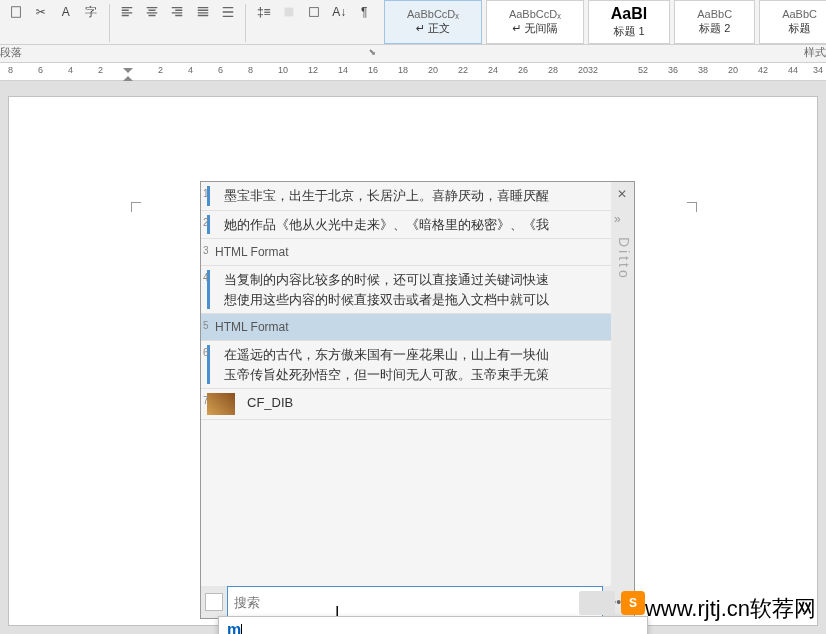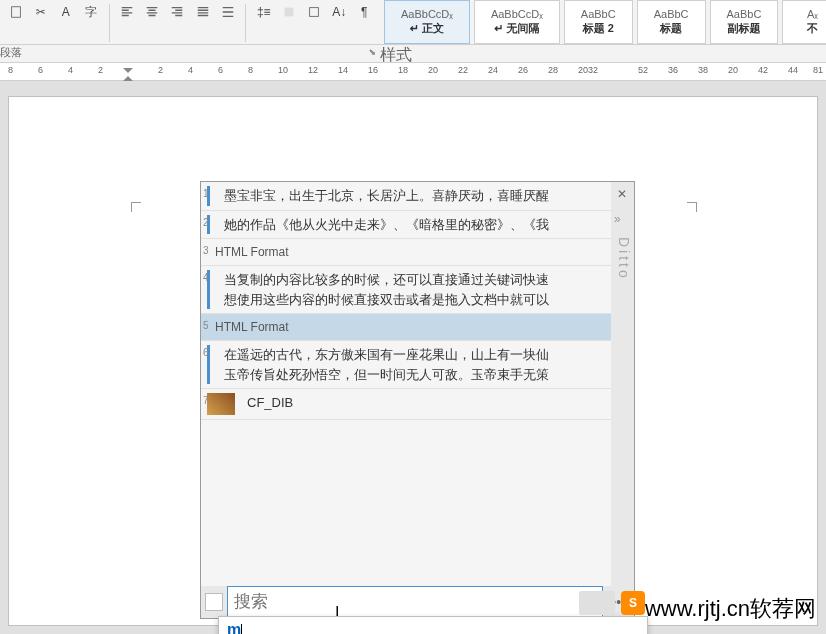--- a/index.html
+++ b/index.html
@@ -6,30 +6,30 @@
     body { font-family: "Microsoft YaHei", sans-serif; font-size: 12px; background: #f5f5f5; width: 826px; height: 634px; overflow: hidden; position: relative; }
     
     
     .ribbon-top { height: 45px; background: #f3f3f3; display: flex; border-bottom: 1px solid #d0d0d0; }
     .ribbon-left { width: 380px; display: flex; align-items: flex-start; padding: 2px 4px; gap: 2px; }
     .ribbon-btn { width: 24px; height: 20px; display: flex; align-items: center; justify-content: center; color: #444; }
     .ribbon-btn svg { width: 14px; height: 14px; }
     .ribbon-sep { width: 1px; height: 38px; background: #d0d0d0; margin: 2px 4px; }
     
     .styles-section { flex: 1; display: flex; gap: 4px; padding: 0 4px; }
-    .style-box { border: 1px solid #d0d0d0; padding: 2px 16px; text-align: center; min-width: 60px; background: #fff; display: flex; flex-direction: column; justify-content: center; }
+    .style-box { border: 1px solid #d0d0d0; padding: 2px 22px; text-align: center; min-width: 60px; background: #fff; display: flex; flex-direction: column; justify-content: center; }
     .style-box.selected { border: 1px solid #a0c4e8; background: #e8f0f8; }
     .style-preview { font-size: 11px; color: #666; }
     .style-preview.large { font-size: 16px; font-weight: bold; color: #000; }
-    .style-name { font-size: 11px; color: #333; margin-top: 1px; font-weight: bold; }
+    .style-name { font-size: 11px; color: #333; margin-top: 1px; }
     
     
     .ribbon-labels { height: 18px; background: #f3f3f3; display: flex; border-bottom: 1px solid #d0d0d0; }
     .label-paragraph { width: 380px; text-align: left; font-size: 11px; color: #666; position: relative; }
-    .label-style { flex: 1; text-align: left; font-size: 16px; color: #666; }
+    .label-style { flex: 1; text-align: right; font-size: 11px; color: #666; }
     .expand-icon { position: absolute; right: 4px; top: 2px; font-size: 9px; color: #888; }
     
     
     .ruler { height: 18px; background: #fff; border-bottom: 1px solid #d0d0d0; position: relative; font-size: 9px; color: #666; }
     .ruler-mark { position: absolute; top: 2px; }
     .ruler-indent { position: absolute; top: 8px; left: 128px; }
     .ruler-indent::before { content: ''; position: absolute; border: 5px solid transparent; border-top-color: #888; top: -3px; left: -5px; }
     .ruler-indent::after { content: ''; position: absolute; border: 5px solid transparent; border-bottom-color: #888; top: 0px; left: -5px; }
     
     
@@ -50,21 +50,21 @@
     .clip-item.selected { background: #c4d8e8; }
     .clip-num { width: 10px; color: #888; font-size: 10px; position: absolute; left: 2px; top: 4px; }
     .clip-marker { width: 3px; background: #4a90d0; margin-right: 6px; flex-shrink: 0; }
     .clip-content { flex: 1; color: #333; overflow: hidden; padding-left: 8px; }
     .clip-html { color: #555; font-size: 12px; }
     .clip-thumb { width: 28px; height: 22px; background: linear-gradient(45deg, #d4a050, #8a5020); margin-right: 4px; }
     
     
     .search-row { position: absolute; bottom: 0; left: 0; right: 0; height: 32px; display: flex; align-items: center; padding: 0 4px; gap: 4px; background: #e8e8e8; }
     .panel-icon { width: 18px; height: 18px; border: 1px solid #bbb; background: #fff; }
-    .search-input { flex: 1; height: 32px; border: 1px solid #4a90d0; padding: 0 20px 0 6px; color: #888; font-size: 17px; background: #fff; position: relative; }
+    .search-input { flex: 1; height: 32px; border: 1px solid #4a90d0; padding: 0 20px 0 6px; color: #888; font-size: 13px; background: #fff; position: relative; }
     .search-dropdown { position: absolute; right: 4px; font-size: 10px; color: #666; }
     .more-dots { font-size: 14px; color: #666; padding: 0 4px; }
     
     
     .ime-box { position: absolute; left: 218px; top: 535px; width: 430px; height: 55px; background: #fff; border: 1px solid #c0c0c0; box-shadow: 0 2px 6px rgba(0,0,0,0.2); }
     .ime-input-row { padding: 4px 8px; border-bottom: 1px solid #e0e0e0; }
     .ime-input { color: #0060c0; font-size: 16px; font-weight: bold; }
     .ime-cursor { display: inline-block; width: 1px; height: 16px; background: #000; animation: blink 1s infinite; vertical-align: middle; }
     @keyframes blink { 50% { opacity: 0; } }
     .ime-logo { position: absolute; right: 2px; top: -26px; width: 24px; height: 24px; background: #ff8c00; border-radius: 4px; display: flex; align-items: center; justify-content: center; color: #fff; font-weight: bold; }
@@ -130,20 +130,24 @@
     <div class="ribbon-btn">¶</div>
   </div>
   <div class="styles-section">
     <div class="style-box selected">
       <div class="style-preview">AaBbCcDₓ</div>
       <div class="style-name">↵ 正文</div>
     </div>
     <div class="style-box">
       <div class="style-preview">AaBbCcDₓ</div>
       <div class="style-name">↵ 无间隔</div>
+    </div>
+    <div class="style-box">
+      <div class="style-preview large">AaBl</div>
+      <div class="style-name">标题 1</div>
     </div>
     <div class="style-box">
       <div class="style-preview">AaBbC</div>
       <div class="style-name">标题 2</div>
     </div>
     <div class="style-box">
       <div class="style-preview">AaBbC</div>
       <div class="style-name">标题</div>
     </div>
     <div class="style-box">
@@ -185,21 +189,21 @@
   <span class="ruler-mark" style="left:518px">26</span>
   <span class="ruler-mark" style="left:548px">28</span>
   <span class="ruler-mark" style="left:578px">20</span>
   <span class="ruler-mark" style="left:588px">32</span>
   <span class="ruler-mark" style="left:638px">52</span>
   <span class="ruler-mark" style="left:668px">36</span>
   <span class="ruler-mark" style="left:698px">38</span>
   <span class="ruler-mark" style="left:728px">20</span>
   <span class="ruler-mark" style="left:758px">42</span>
   <span class="ruler-mark" style="left:788px">44</span>
-  <span class="ruler-mark" style="left:813px">81</span>
+  <span class="ruler-mark" style="left:813px">34</span>
   <div class="ruler-indent"></div>
 </div>
 
 <div class="doc-area">
   <div class="page">
     <div class="page-corner corner-tl"></div>
     <div class="page-corner corner-tr"></div>
   </div>
 
   <div class="ditto-panel">

